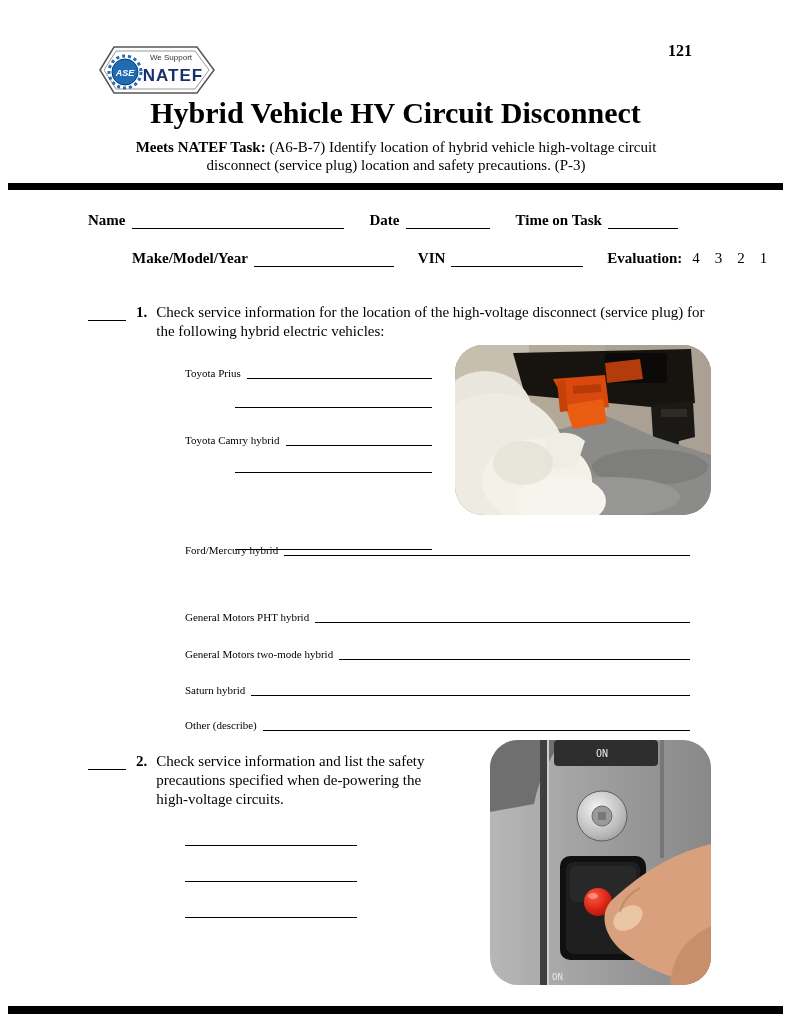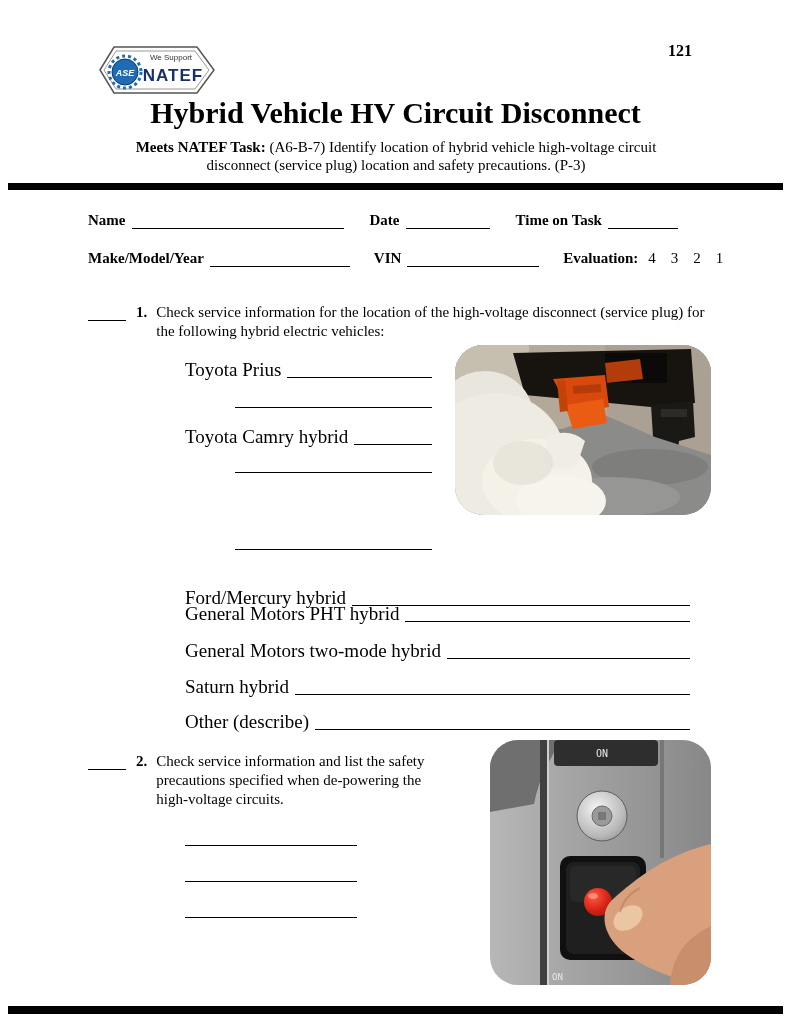--- a/index.html
+++ b/index.html
@@ -28,40 +28,40 @@
   .subtitle b { font-weight: bold; }
   .rule-thick { position: absolute; left: 8px; right: 8px; background: #000; }
   .rule-top { top: 183px; height: 7px; }
   .rule-bottom { top: 1006px; height: 8px; }
 
   .formrow {
     position: absolute; left: 88px; display: flex; align-items: flex-end;
     font-size: 15px; font-weight: bold; white-space: nowrap;
   }
   .row1 { top: 212px; }
-  .row2 { top: 250px; }
+  .row2 { top: 250px; margin-left: 44px; }
   .fline { border-bottom: 1px solid #000; height: 15px; margin-left: 6px; display: inline-block; }
   .gap26 { width: 26px; }
   .gap24 { width: 24px; }
   .evalscale { white-space: pre; margin-left: 10px; font-weight: normal; }
 
   .question {
     position: absolute; left: 88px; display: flex; align-items: flex-start;
     font-size: 15px; line-height: 19px;
   }
   .q1 { top: 303px; }
   .q2 { top: 752px; }
   .qblank { width: 38px; height: 17px; border-bottom: 1px solid #000; flex: none; }
   .qnum { font-weight: bold; margin: 0 9px 0 10px; flex: none; }
   .qtext1 { width: 552px; }
   .qtext2 { width: 300px; }
 
   .vitem {
-    position: absolute; left: 185px; display: flex; align-items: center;
-    height: 19px; font-size: 19px;
+    position: absolute; left: 185px; display: flex; align-items: flex-end;
+    height: 19px; font-size: 11px;
   }
   .vshort { width: 247px; }
   .vlong { width: 505px; }
   .vlabel { white-space: nowrap; }
   .vline { flex: 1; border-bottom: 1px solid #000; height: 15px; margin-left: 6px; }
   .contline {
     position: absolute; left: 235px; width: 197px; height: 18px;
     border-bottom: 1px solid #000;
   }
   .ansline {
@@ -136,21 +136,21 @@
   <div class="contline" style="top:389px"></div>
 
   <div class="vitem vshort" style="top:427px">
     <span class="vlabel">Toyota Camry hybrid</span>
     <span class="vline"></span>
   </div>
   <div class="contline" style="top:454px"></div>
 
   <div class="contline" style="top:531px"></div>
 
-  <div class="vitem vlong" style="top:588px">
+  <div class="vitem vlong" style="top:537px">
     <span class="vlabel">Ford/Mercury hybrid</span>
     <span class="vline"></span>
   </div>
   <div class="vitem vlong" style="top:604px">
     <span class="vlabel">General Motors PHT hybrid</span>
     <span class="vline"></span>
   </div>
   <div class="vitem vlong" style="top:677px">
     <span class="vlabel">Saturn hybrid</span>
     <span class="vline"></span>

